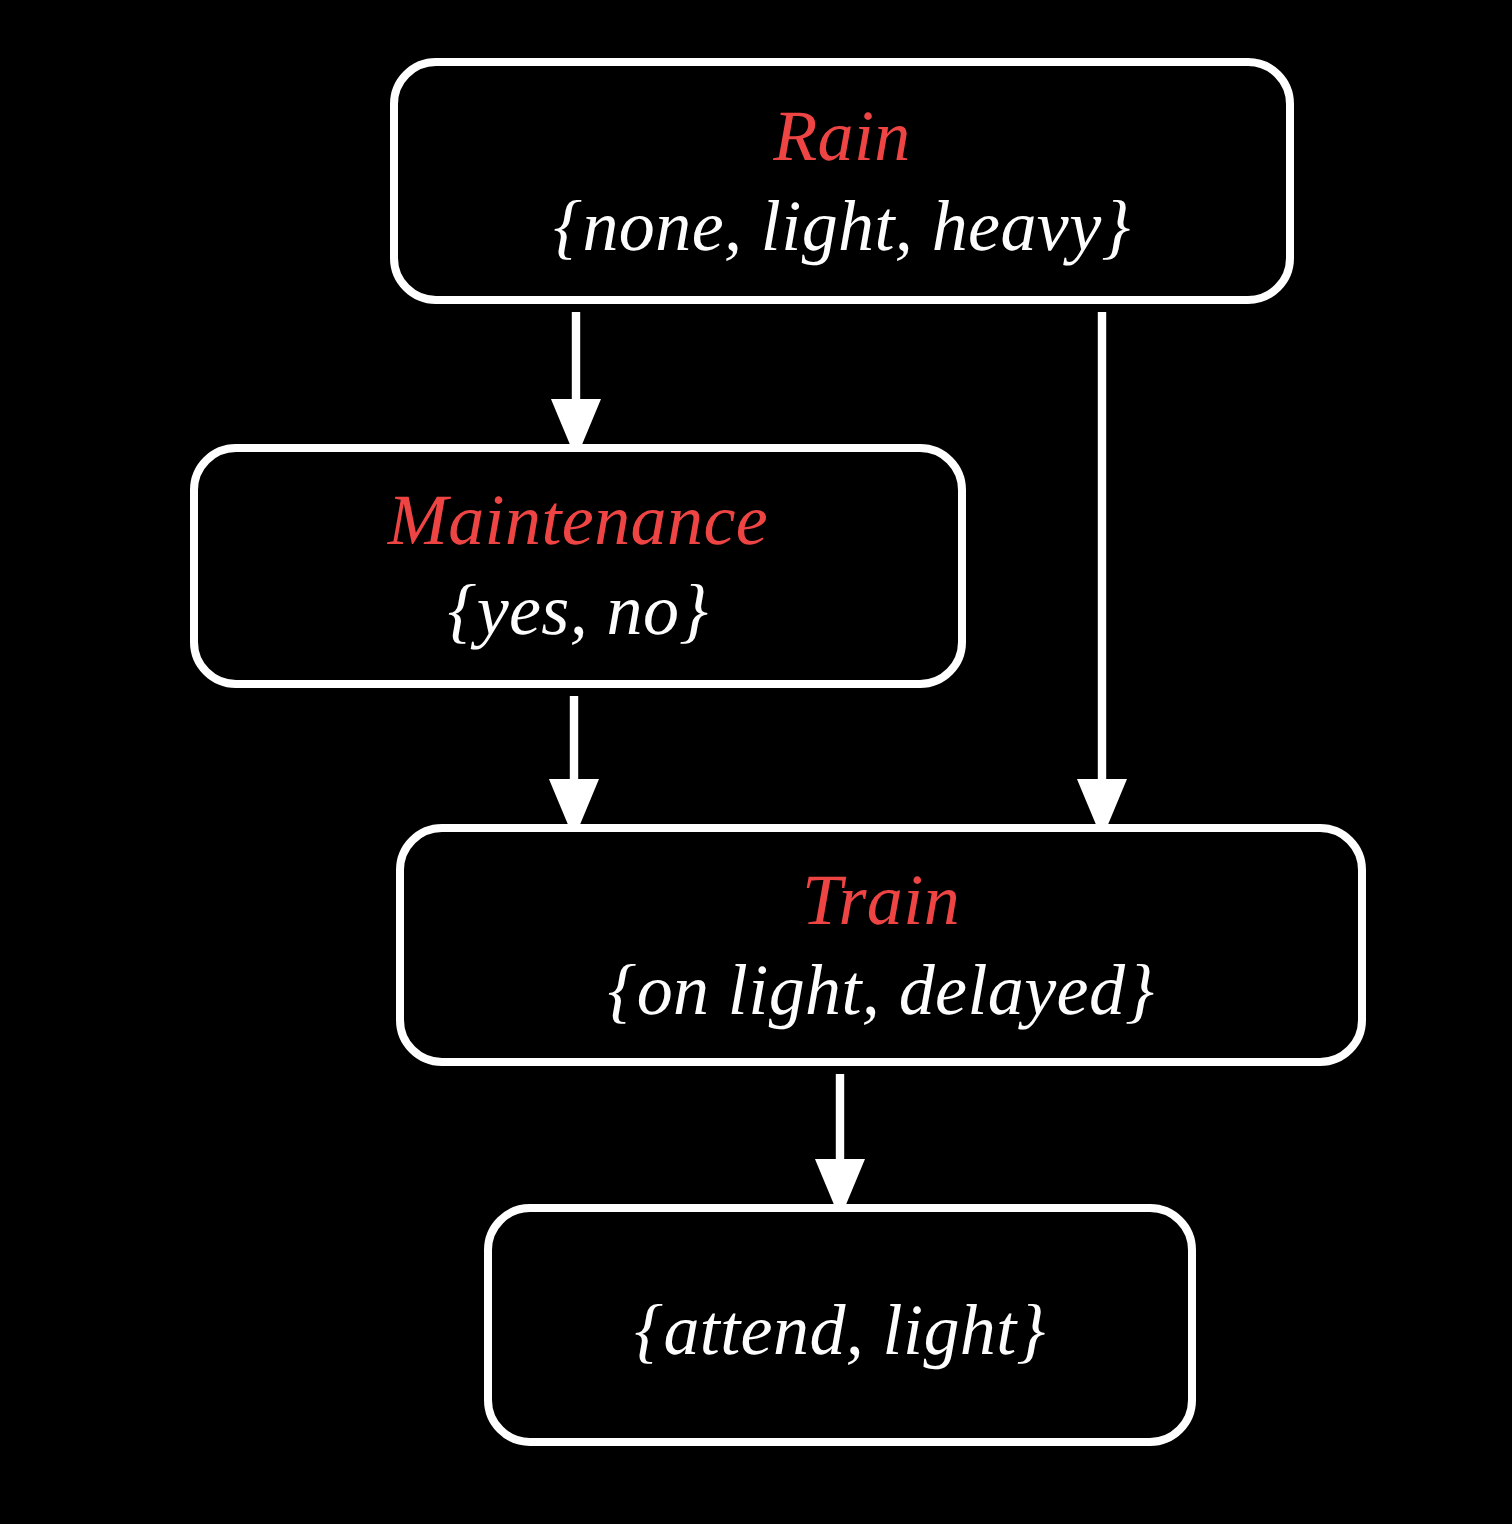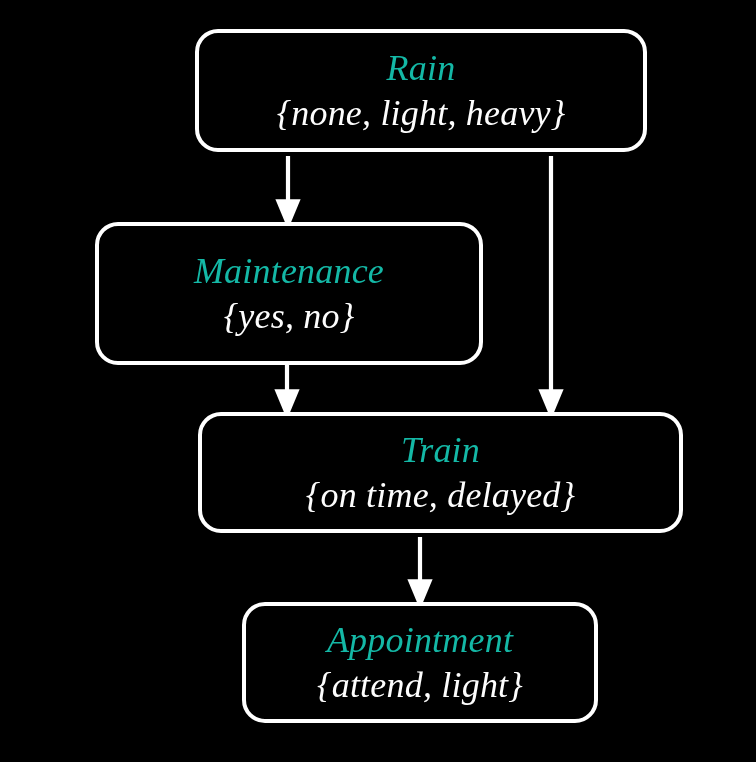--- a/index.html
+++ b/index.html
@@ -38,35 +38,35 @@
     justify-content: center;
     text-align: center;
     color: #ffffff;
     font-style: italic;
     line-height: 1.08;
     text-rendering: optimizeLegibility;
   }
   .node-title {
     font-size: 36px;
     font-style: italic;
-    color: #14b8a6;
+    color: #ef4444;
     letter-spacing: 0.2px;
     white-space: nowrap;
   }
   .node-values {
     font-size: 36px;
     font-style: italic;
     color: #fdfdfd;
     letter-spacing: 0.2px;
     white-space: nowrap;
     margin-top: 6px;
   }
   
   #node-rain         { left: 195px; top: 29px;  width: 452px; height: 123px; }
-  #node-maintenance  { left: 95px;  top: 222px; width: 388px; height: 143px; }
+  #node-maintenance  { left: 95px;  top: 222px; width: 388px; height: 122px; }
   #node-train        { left: 198px; top: 412px; width: 485px; height: 121px; }
   #node-appointment  { left: 242px; top: 602px; width: 356px; height: 121px; }
 </style>
 </head>
 <body>
 
 <div id="canvas">
 
   <svg id="edge-layer" viewBox="0 0 756 762" width="756" height="762" aria-hidden="true">
     <defs>
@@ -97,21 +97,20 @@
     <div class="node-values">{none, light, heavy}</div>
   </div>
 
   <div class="node" id="node-maintenance">
     <div class="node-title">Maintenance</div>
     <div class="node-values">{yes, no}</div>
   </div>
 
   <div class="node" id="node-train">
     <div class="node-title">Train</div>
-    <div class="node-values">{on time, delayed}</div>
+    <div class="node-values">{on light, delayed}</div>
   </div>
 
   <div class="node" id="node-appointment">
-    <div class="node-title">Appointment</div>
     <div class="node-values">{attend, light}</div>
   </div>
 
 </div>
 
 </body></html>

